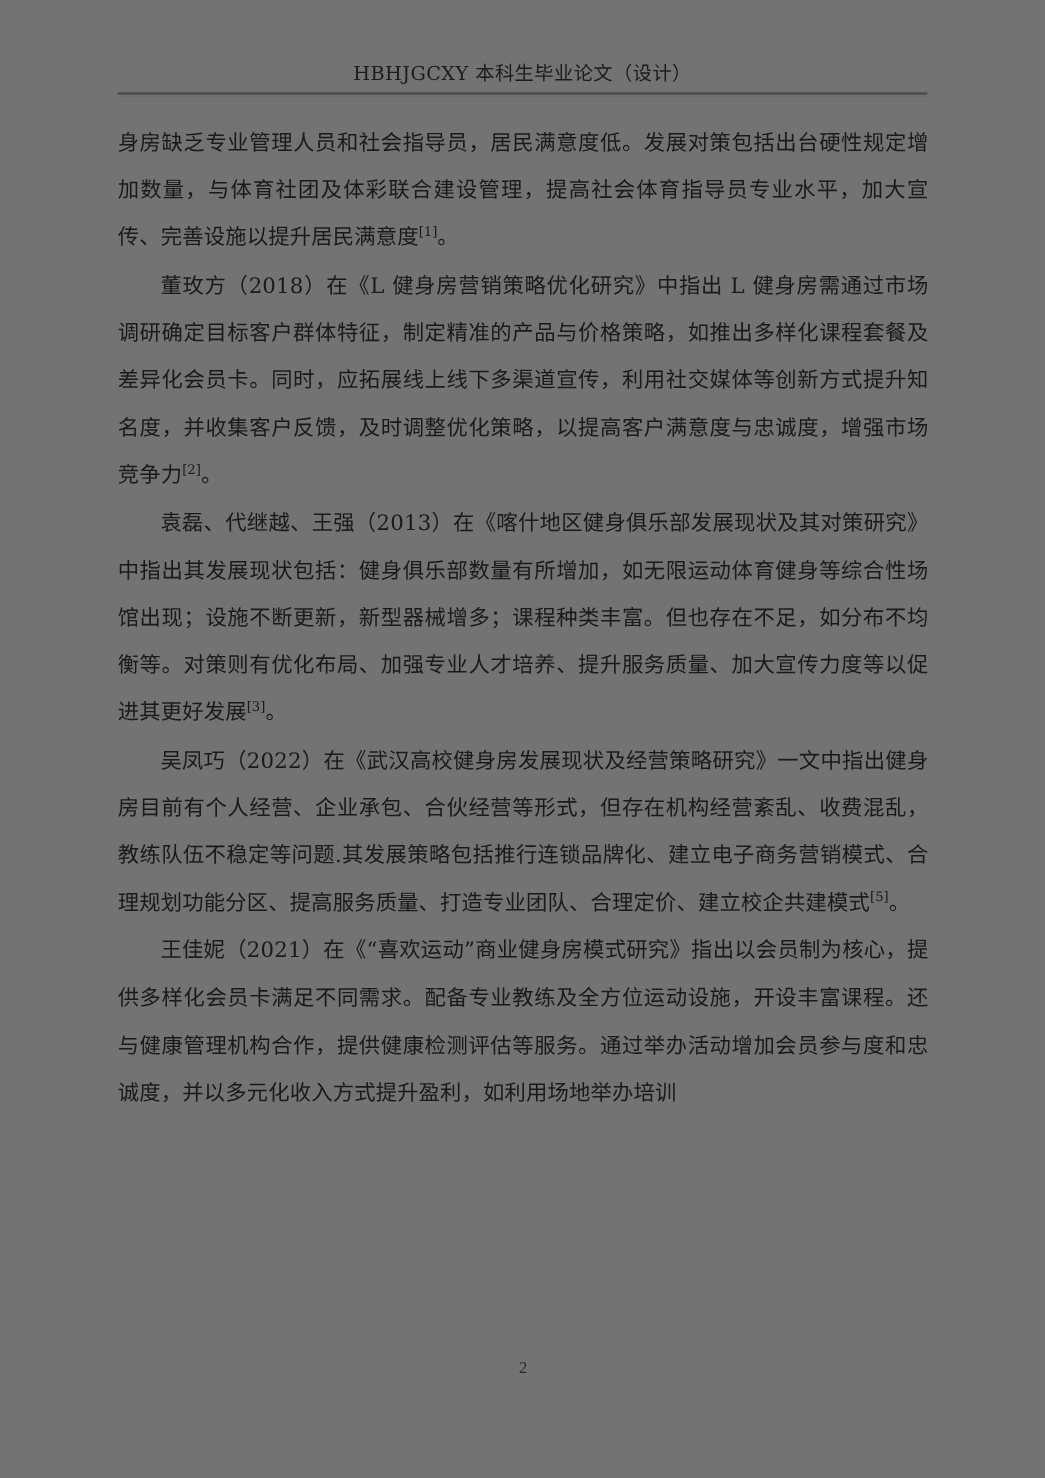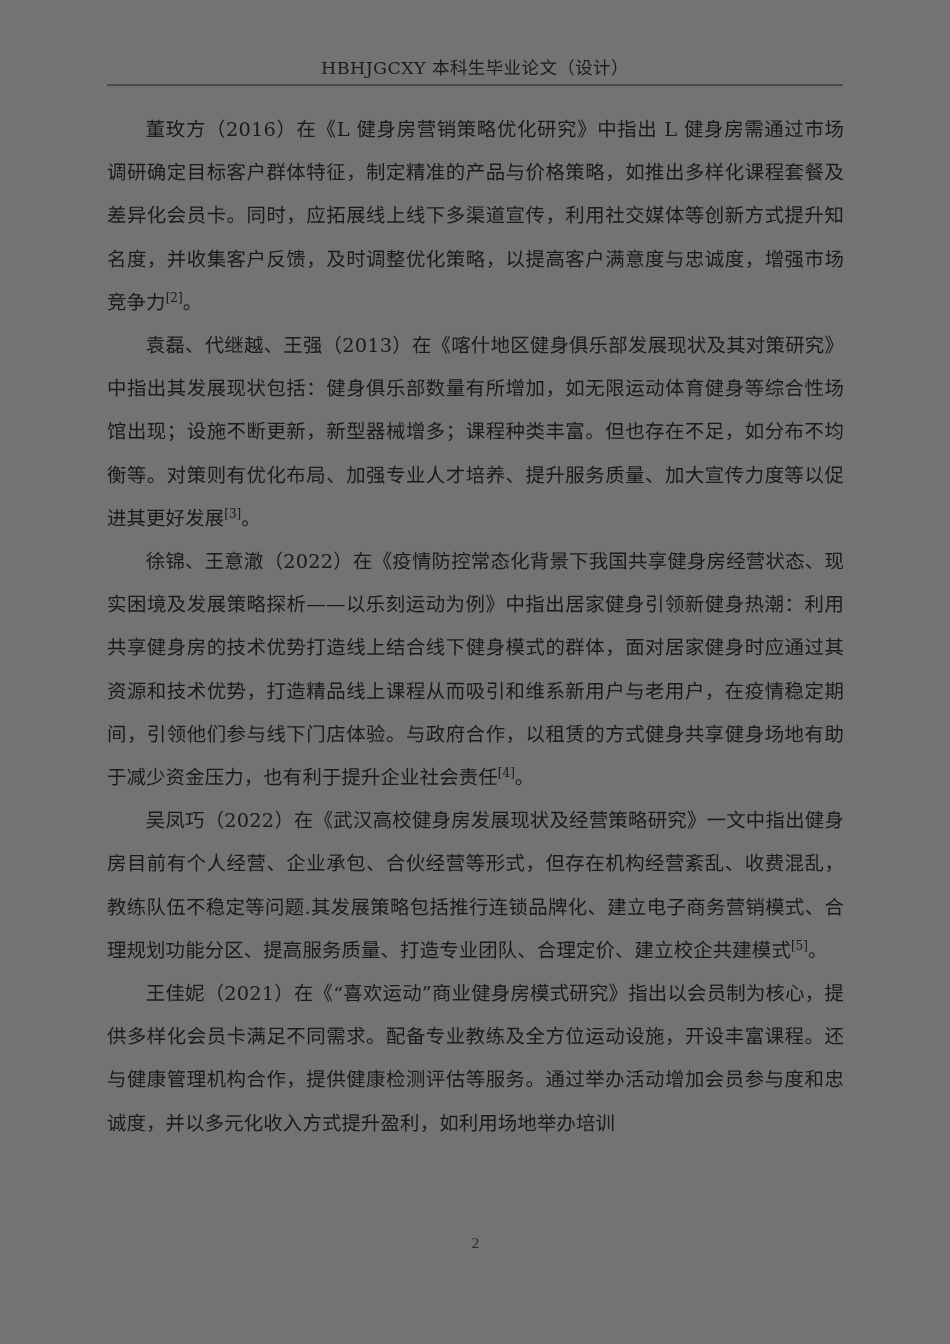--- a/index.html
+++ b/index.html
@@ -94,23 +94,23 @@
 <body>
 
 <div class="page">
 
   <div class="header-block">
     <div class="header-title">HBHJGCXY 本科生毕业论文（设计）</div>
     <div class="header-rule"></div>
   </div>
 
   <div class="body-col" id="body-col">
-      <p class="para" id="p-dong-wenfang-2023"><span>董玫方（2016）在《L 健身房营销策略优化研究》中指出 L 健身房需通过市场调研确定目标客户群体特征，制定精准的产品与价格策略，如推出多样化课程套餐及差异化会员卡。同时，应拓展线上线下多渠道宣传，利用社交媒体等创新方式提升知名度，并收集客户反馈，及时调整优化策略，以提高客户满意度与忠诚度，增强市场竞争力</span><sup class="ref">[2]</sup><span>。</span></p>
+      <p class="para cont" id="p-continued-intro" style="text-indent: 0px;"><span>身房缺乏专业管理人员和社会指导员，居民满意度低。发展对策包括出台硬性规定增加数量，与体育社团及体彩联合建设管理，提高社会体育指导员专业水平，加大宣传、完善设施以提升居民满意度</span><sup class="ref">[1]</sup><span>。</span></p>
+      <p class="para" id="p-dong-wenfang-2023"><span>董玫方（2018）在《L 健身房营销策略优化研究》中指出 L 健身房需通过市场调研确定目标客户群体特征，制定精准的产品与价格策略，如推出多样化课程套餐及差异化会员卡。同时，应拓展线上线下多渠道宣传，利用社交媒体等创新方式提升知名度，并收集客户反馈，及时调整优化策略，以提高客户满意度与忠诚度，增强市场竞争力</span><sup class="ref">[2]</sup><span>。</span></p>
       <p class="para" id="p-yuanlei-2022"><span>袁磊、代继越、王强（2013）在《喀什地区健身俱乐部发展现状及其对策研究》中指出其发展现状包括：健身俱乐部数量有所增加，如无限运动体育健身等综合性场馆出现；设施不断更新，新型器械增多；课程种类丰富。但也存在不足，如分布不均衡等。对策则有优化布局、加强专业人才培养、提升服务质量、加大宣传力度等以促进其更好发展</span><sup class="ref">[3]</sup><span>。</span></p>
-      <p class="para" id="p-xujin-2022"><span>徐锦、王意澈（2022）在《疫情防控常态化背景下我国共享健身房经营状态、现实困境及发展策略探析——以乐刻运动为例》中指出居家健身引领新健身热潮：利用共享健身房的技术优势打造线上结合线下健身模式的群体，面对居家健身时应通过其资源和技术优势，打造精品线上课程从而吸引和维系新用户与老用户，在疫情稳定期间，引领他们参与线下门店体验。与政府合作，以租赁的方式健身共享健身场地有助于减少资金压力，也有利于提升企业社会责任</span><sup class="ref">[4]</sup><span>。</span></p>
       <p class="para" id="p-wufengqiao-2022"><span>吴凤巧（2022）在《武汉高校健身房发展现状及经营策略研究》一文中指出健身房目前有个人经营、企业承包、合伙经营等形式，但存在机构经营紊乱、收费混乱，教练队伍不稳定等问题.其发展策略包括推行连锁品牌化、建立电子商务营销模式、合理规划功能分区、提高服务质量、打造专业团队、合理定价、建立校企共建模式</span><sup class="ref">[5]</sup><span>。</span></p>
       <p class="para" id="p-wangjiani-2021"><span>王佳妮（2021）在《“喜欢运动”商业健身房模式研究》指出以会员制为核心，提供多样化会员卡满足不同需求。配备专业教练及全方位运动设施，开设丰富课程。还与健康管理机构合作，提供健康检测评估等服务。通过举办活动增加会员参与度和忠诚度，并以多元化收入方式提升盈利，如利用场地举办培训</span></p>
     </div>
 
   <div class="footer-block">
     <span class="page-number">2</span>
   </div>
 
 </div>
 

